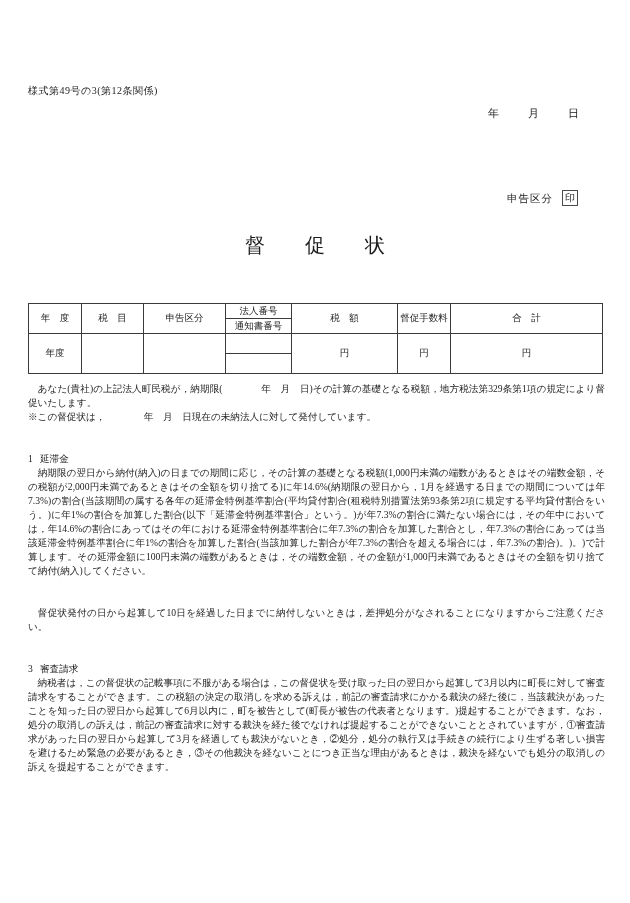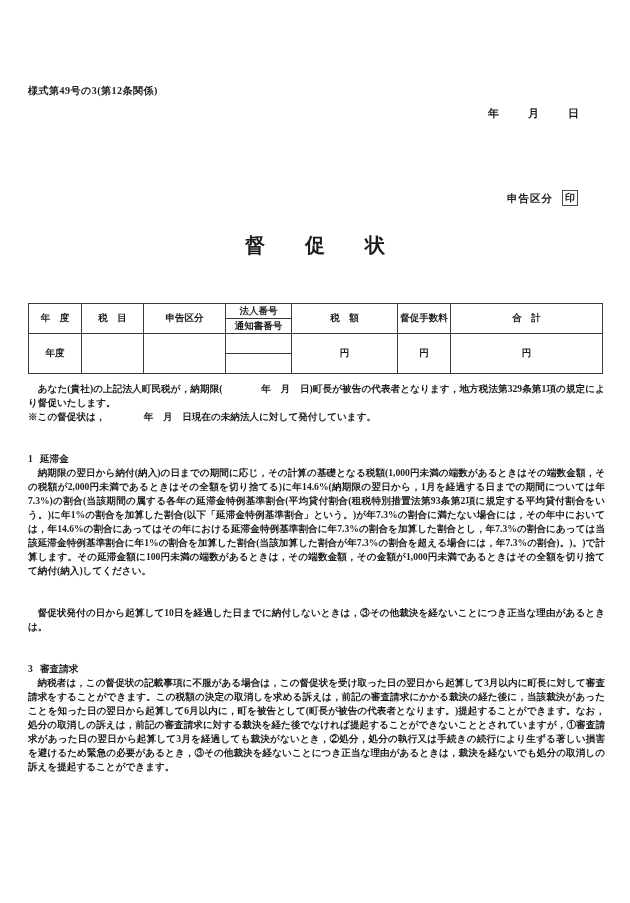--- a/index.html
+++ b/index.html
@@ -4,21 +4,20 @@
 <style>
   html, body { margin: 0; padding: 0; background: #ffffff; }
   .sheet {
     position: relative;
     width: 630px;
     height: 903px;
     background: #ffffff;
     font-family: "Liberation Serif", "DejaVu Serif", serif;
     color: #1c1c1c;
     overflow: hidden;
-    font-weight: bold;
   }
   .form-no {
     position: absolute;
     left: 28px;
     top: 84px;
     font-size: 10px;
     letter-spacing: 0.5px;
   }
   .date-line {
     position: absolute;
@@ -140,30 +139,30 @@
       <td rowspan="2" class="yen-cell">円</td>
       <td rowspan="2" class="yen-cell">円</td>
     </tr>
     <tr class="body-row">
       <td></td>
     </tr>
   </tbody>
     </table>
 
   <div class="content">
-    <p>　あなた(貴社)の上記法人町民税が，納期限(　　　　年　月　日)町長が被告の代表者となります，地方税法第329条第1項の規定により督促いたします。</p>
+    <p>　あなた(貴社)の上記法人町民税が，納期限(　　　　年　月　日)その計算の基礎となる税額，地方税法第329条第1項の規定により督促いたします。</p>
     <p>※この督促状は，　　　　年　月　日現在の未納法人に対して発付しています。</p>
 
     <div class="section">
       <p class="section-heading"><span class="section-num">1</span><span>延滞金</span></p>
       <p class="section-body">　納期限の翌日から納付(納入)の日までの期間に応じ，その計算の基礎となる税額(1,000円未満の端数があるときはその端数金額，その税額が2,000円未満であるときはその全額を切り捨てる)に年14.6%(納期限の翌日から，1月を経過する日までの期間については年7.3%)の割合(当該期間の属する各年の延滞金特例基準割合(平均貸付割合(租税特別措置法第93条第2項に規定する平均貸付割合をいう。)に年1%の割合を加算した割合(以下「延滞金特例基準割合」という。)が年7.3%の割合に満たない場合には，その年中においては，年14.6%の割合にあってはその年における延滞金特例基準割合に年7.3%の割合を加算した割合とし，年7.3%の割合にあっては当該延滞金特例基準割合に年1%の割合を加算した割合(当該加算した割合が年7.3%の割合を超える場合には，年7.3%の割合)。)。)で計算します。その延滞金額に100円未満の端数があるときは，その端数金額，その金額が1,000円未満であるときはその全額を切り捨てて納付(納入)してください。</p>
     </div>
 
     <div class="section">
-      <p class="section-body">　督促状発付の日から起算して10日を経過した日までに納付しないときは，③その他裁決を経ないことにつき正当な理由があるときは。</p>
+      <p class="section-body">　督促状発付の日から起算して10日を経過した日までに納付しないときは，差押処分がなされることになりますからご注意ください。</p>
     </div>
 
     <div class="section">
       <p class="section-heading"><span class="section-num">3</span><span>審査請求</span></p>
       <p class="section-body">　納税者は，この督促状の記載事項に不服がある場合は，この督促状を受け取った日の翌日から起算して3月以内に町長に対して審査請求をすることができます。この税額の決定の取消しを求める訴えは，前記の審査請求にかかる裁決の経た後に，当該裁決があったことを知った日の翌日から起算して6月以内に，町を被告として(町長が被告の代表者となります。)提起することができます。なお，処分の取消しの訴えは，前記の審査請求に対する裁決を経た後でなければ提起することができないこととされていますが，①審査請求があった日の翌日から起算して3月を経過しても裁決がないとき，②処分，処分の執行又は手続きの続行により生ずる著しい損害を避けるため緊急の必要があるとき，③その他裁決を経ないことにつき正当な理由があるときは，裁決を経ないでも処分の取消しの訴えを提起することができます。</p>
     </div>
   </div>
 
 </div>
 

